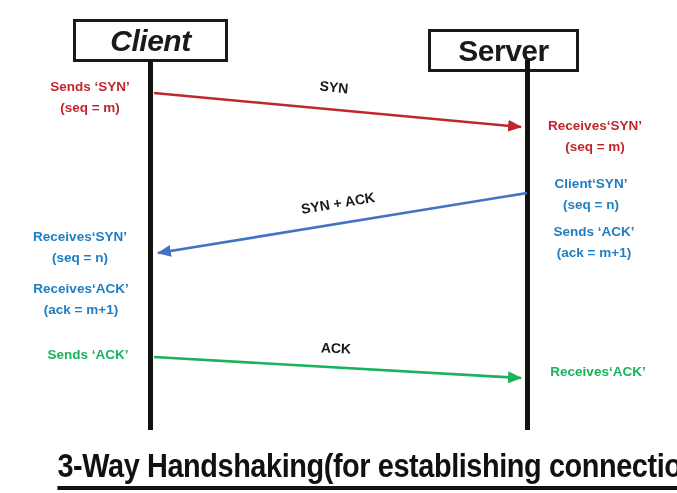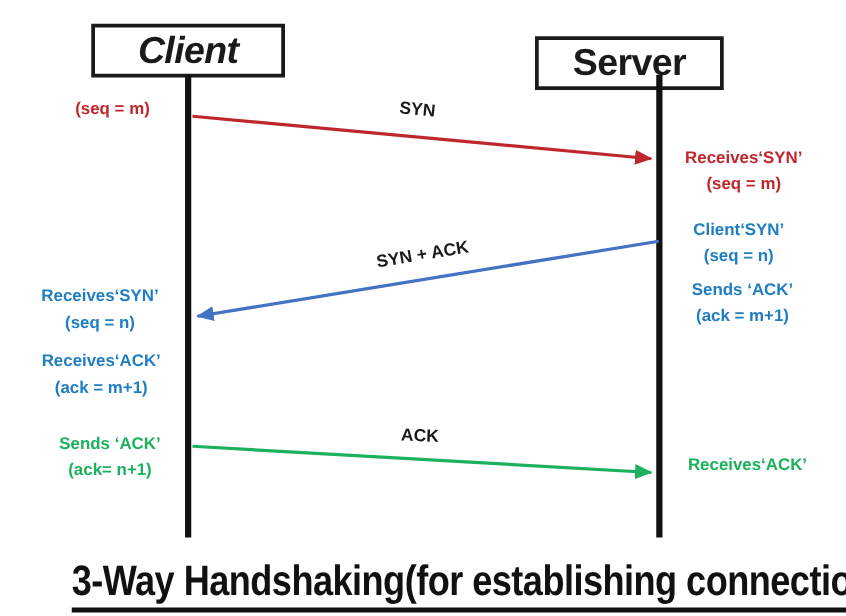--- a/index.html
+++ b/index.html
@@ -98,20 +98,21 @@
     <line x1="154" y1="93" x2="521" y2="127" stroke="#c0272d" stroke-width="2.6" marker-end="url(#arr-red)"></line>
     <line x1="527" y1="193" x2="158" y2="253" stroke="#4472c4" stroke-width="2.6" marker-end="url(#arr-blue)"></line>
     <line x1="154" y1="357" x2="521" y2="378" stroke="#1cb15c" stroke-width="2.6" marker-end="url(#arr-green)"></line>
   </svg>
 
   <div class="msg-label" id="syn-label">SYN</div>
   <div class="msg-label" id="synack-label">SYN + ACK</div>
   <div class="msg-label" id="ack-label">ACK</div>
 
   <div class="annotation red" id="ann-client-sends-syn">
+    <div>Sends ‘SYN’</div>
     <div>(seq = m)</div>
   </div>
   <div class="annotation red" id="ann-server-receives-syn">
     <div>Receives‘SYN’</div>
     <div>(seq = m)</div>
   </div>
   <div class="annotation blue" id="ann-server-sends-syn">
     <div>Client‘SYN’</div>
     <div>(seq = n)</div>
   </div>
@@ -122,21 +123,20 @@
   <div class="annotation blue" id="ann-client-receives-syn">
     <div>Receives‘SYN’</div>
     <div>(seq = n)</div>
   </div>
   <div class="annotation blue" id="ann-client-receives-ack">
     <div>Receives‘ACK’</div>
     <div>(ack = m+1)</div>
   </div>
   <div class="annotation green" id="ann-client-sends-ack">
     <div>Sends ‘ACK’</div>
-    <div>(ack= n+1)</div>
   </div>
   <div class="annotation green" id="ann-server-receives-ack">
     <div>Receives‘ACK’</div>
   </div>
 
   <div id="title-bar">
     <span class="title-text">3-Way Handshaking(for establishing connection)</span>
   </div>
 
 </div>

